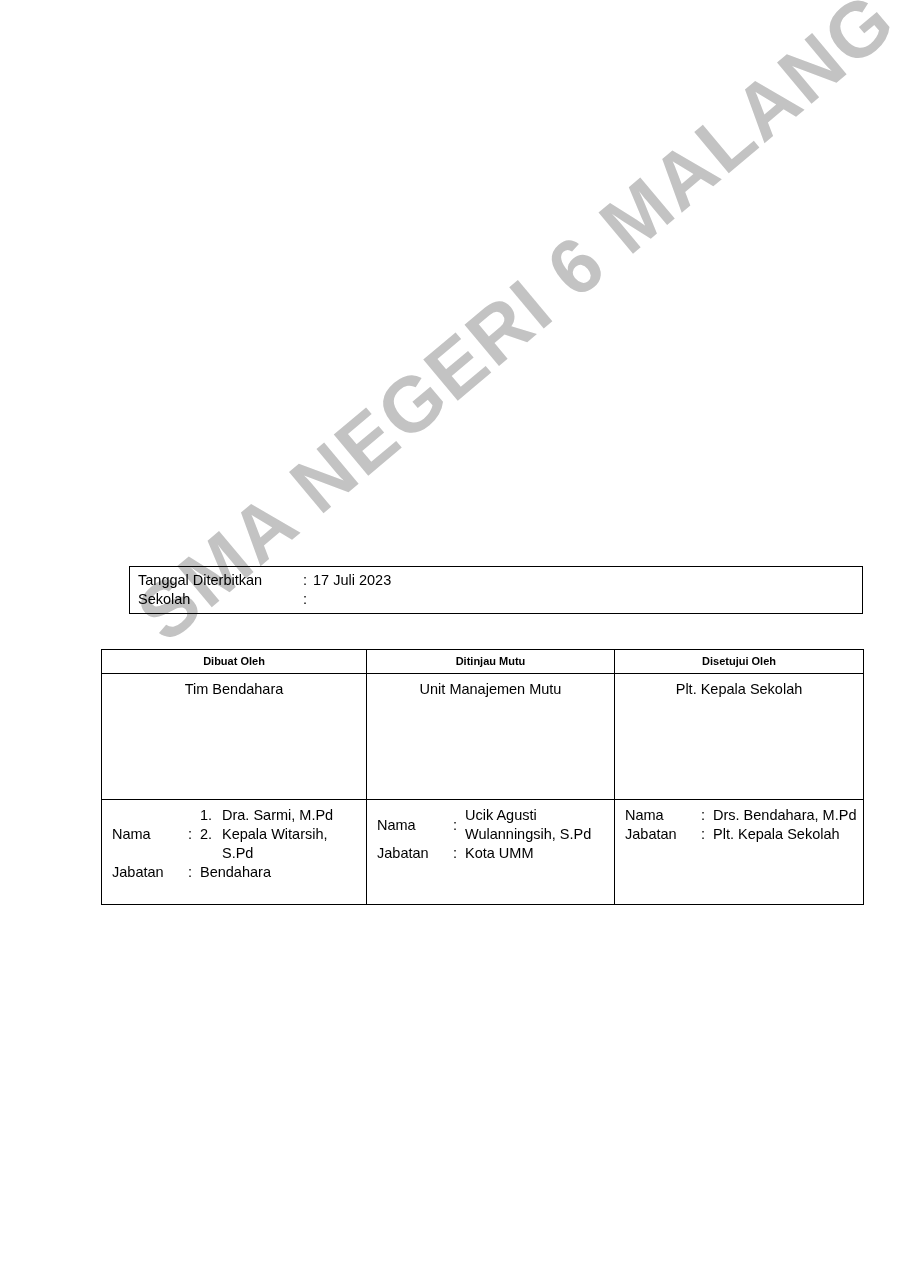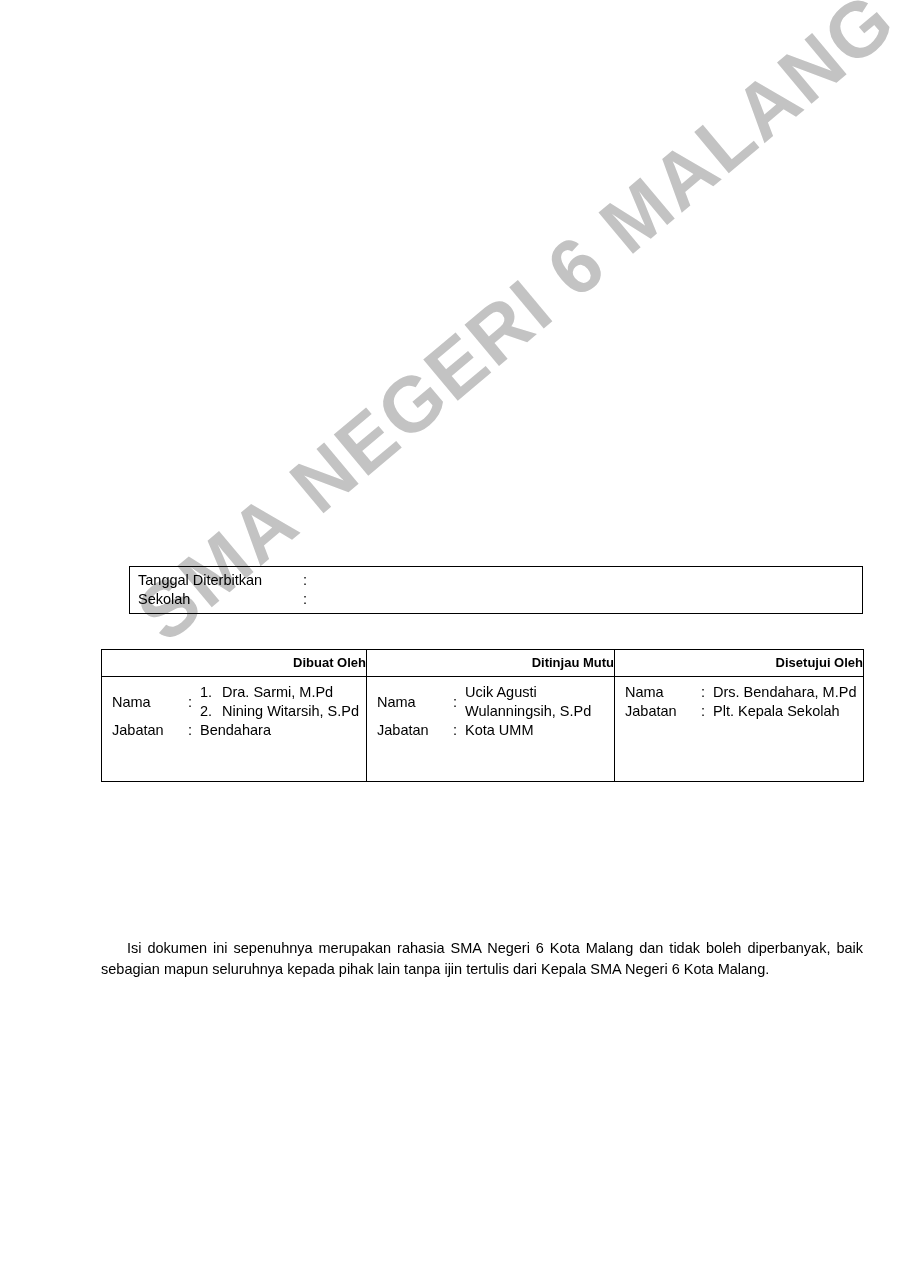--- a/index.html
+++ b/index.html
@@ -77,23 +77,23 @@
     table-layout: fixed;
     z-index: 10;
     background: transparent;
   }
   .sig-table td, .sig-table th {
     border: 1px solid #000000;
     vertical-align: top;
     background: transparent;
   }
   .sig-table th {
-    font-size: 13px;
+    font-size: 11px;
     font-weight: bold;
-    text-align: right;
+    text-align: center;
     padding: 5px 0 6px 0;
   }
   .sig-role {
     font-size: 14.5px;
     text-align: center;
     padding: 7px 0 0 0;
     height: 118px;
     font-weight: normal;
   }
   .sig-details {
@@ -137,53 +137,59 @@
 <div class="page">
 
   <div class="watermark">
     <div class="watermark-text">SMA NEGERI 6 MALANG</div>
   </div>
 
   <div class="info-box">
     <div class="info-row">
       <span class="info-label">Tanggal Diterbitkan</span>
       <span class="info-colon">:</span>
+      <span class="info-value">17 Juli 2023</span>
     </div>
     <div class="info-row">
       <span class="info-label">Sekolah</span>
       <span class="info-colon">:</span>
     </div>
   </div>
 
   <table class="sig-table">
     <colgroup>
       <col style="width:265px">
       <col style="width:248px">
       <col style="width:249px">
     </colgroup>
     <tbody>
         <tr>
       <th>Dibuat Oleh</th>
       <th>Ditinjau Mutu</th>
       <th>Disetujui Oleh</th>
     </tr>
     <tr>
+      <td class="sig-role">Tim Bendahara</td>
+      <td class="sig-role">Unit Manajemen Mutu</td>
+      <td class="sig-role">Plt. Kepala Sekolah</td>
+    </tr>
+    <tr>
 
       <td class="sig-details">
         <div class="det-line">
           <span class="det-key">Nama</span>
           <span class="det-colon">:</span>
           <span class="det-list">
             <span class="det-list-item">
               <span class="det-num">1.</span>
               <span class="det-num-text">Dra. Sarmi, M.Pd</span>
             </span>
             <span class="det-list-item">
               <span class="det-num">2.</span>
-              <span class="det-num-text">Nining Witarsih, S.Pd</span>
+              <span class="det-num-text">Kepala Witarsih, S.Pd</span>
             </span>
           </span>
         </div>
         <div class="det-line">
           <span class="det-key">Jabatan</span>
           <span class="det-colon">:</span>
           <span class="det-val">Bendahara</span>
         </div>
       </td>
 
@@ -209,15 +215,14 @@
         <div class="det-line">
           <span class="det-key">Jabatan</span>
           <span class="det-colon">:</span>
           <span class="det-val">Plt. Kepala Sekolah</span>
         </div>
       </td>
     </tr>
   </tbody>
     </table>
 
-  <div class="footer-note">Isi dokumen ini sepenuhnya merupakan rahasia SMA Negeri 6 Kota Malang dan tidak boleh diperbanyak, baik sebagian mapun seluruhnya kepada pihak lain tanpa ijin tertulis dari Kepala SMA Negeri 6 Kota Malang.</div>
 
 </div>
 
 </body></html>

